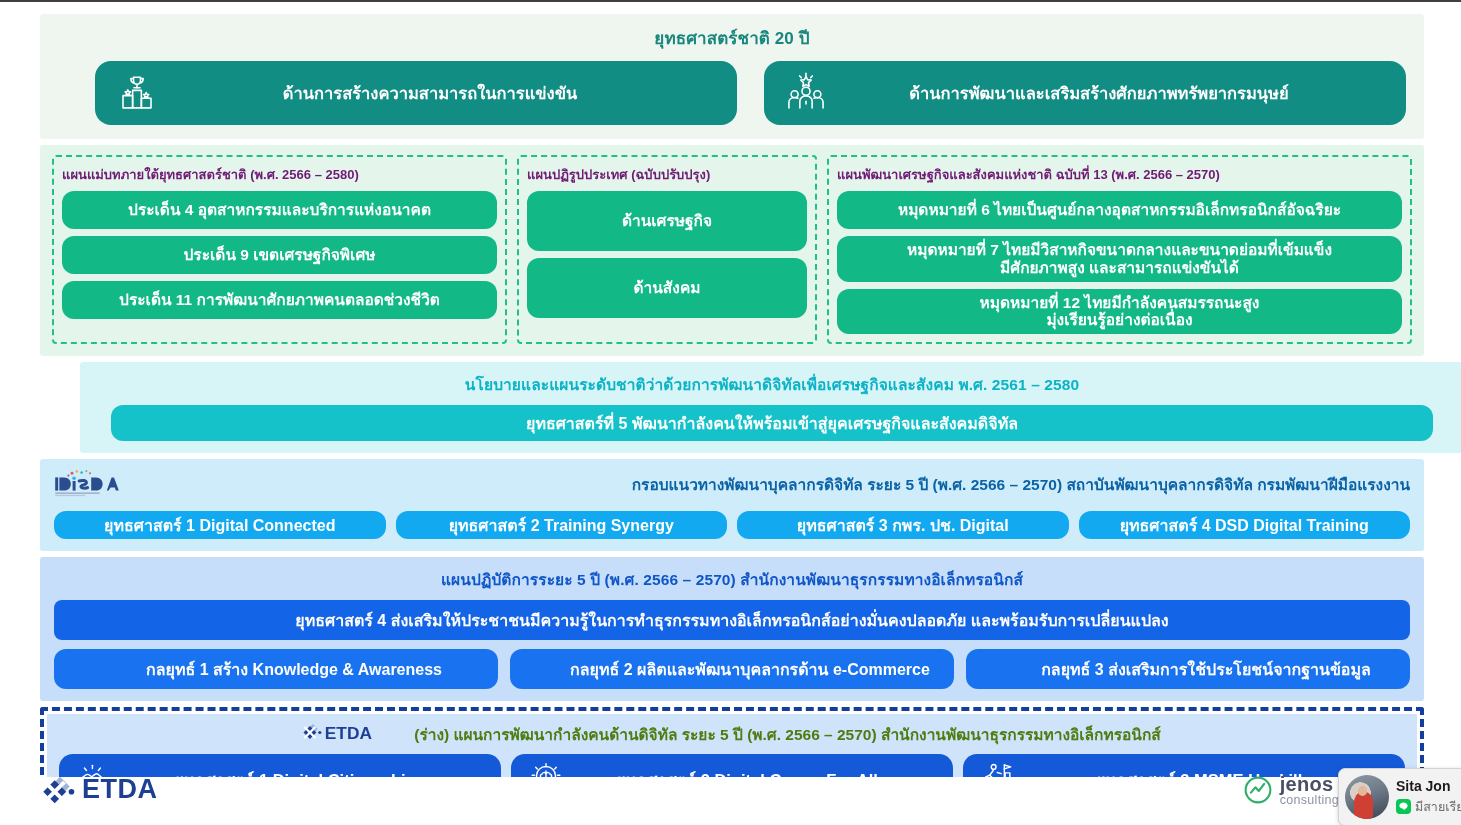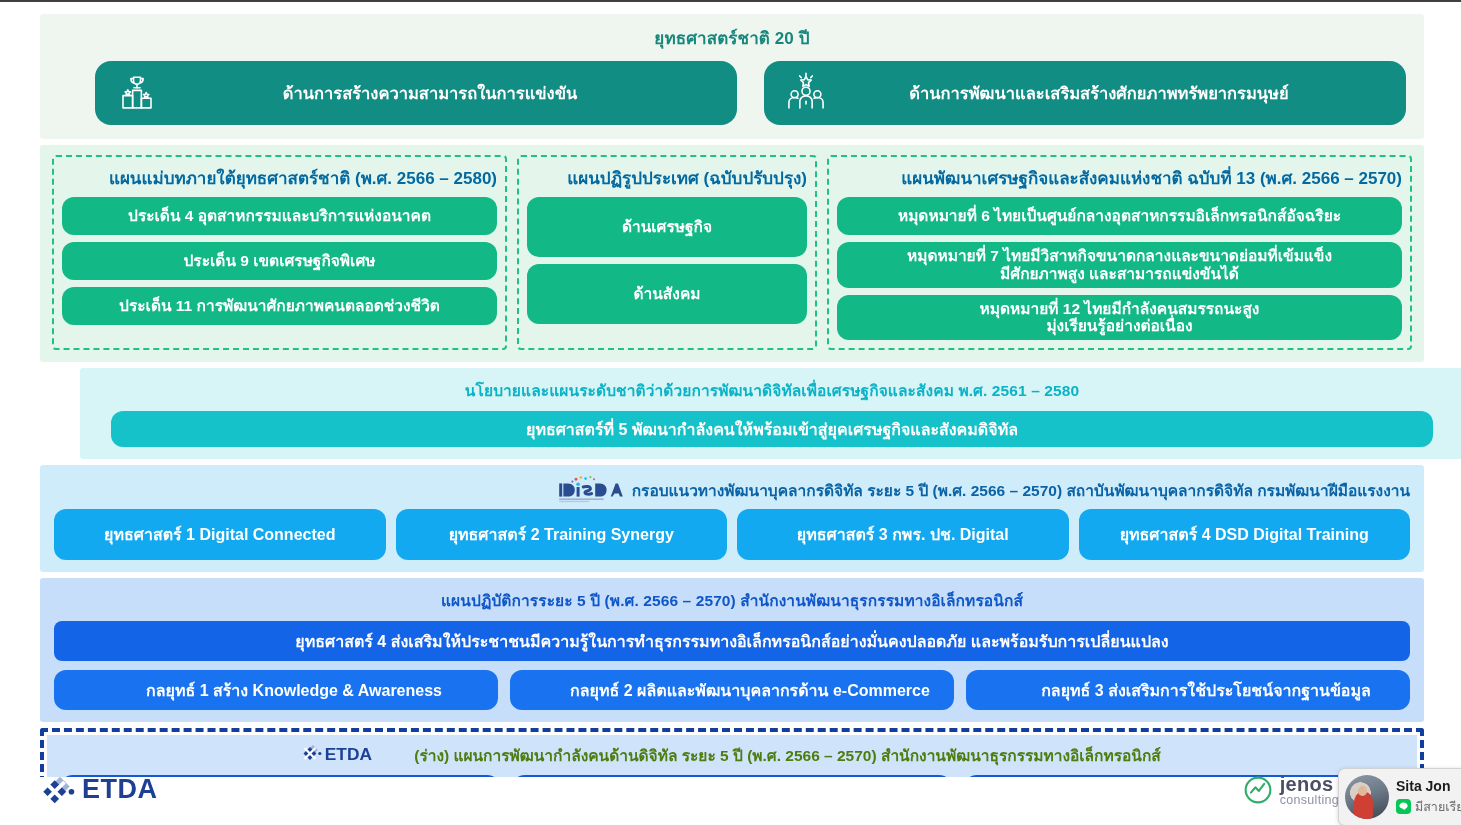--- a/index.html
+++ b/index.html
@@ -26,40 +26,40 @@
   .b1-card .ico{width:56px;height:52px;flex:0 0 56px;display:flex;align-items:center;justify-content:center;}
   .b1-card .txt{flex:1;text-align:center;color:#fff;font-size:16.5px;font-weight:600;padding-right:28px;}
 
   
   .band2{background:#e4f6ec;padding:10px 12px 12px;display:flex;gap:10px;}
   .grp{border:2px dashed #1fc08a;border-radius:4px;padding:6px 8px 8px;box-sizing:border-box;
        display:flex;flex-direction:column;}
   .grp.g1{width:455px;}
   .grp.g2{width:300px;}
   .grp.g3{flex:1;}
-  .grp-title{text-align:right;color:#0369a1;font-size:17px;font-weight:700;margin:1px 0 6px;}
+  .grp-title{text-align:left;color:#701a75;font-size:13px;font-weight:700;margin:1px 0 6px;}
   .pill{background:#12b886;color:#fff;border-radius:12px;display:flex;align-items:center;justify-content:center;
         text-align:center;font-size:15.5px;font-weight:600;margin-bottom:7px;padding:5px 10px;box-sizing:border-box;line-height:1.15;}
   .pill:last-child{margin-bottom:0;}
   .g1 .pill{height:38px;}
   .g2 .pill{height:60px;}
   .g3 .pill{min-height:38px;text-align:center;}
 
   
   .band3{background:#d7f4f7;padding:8px 31px 12px;margin-left:40px;}
   .band3 .band-title{color:#0bb3c6;font-size:15.5px;margin:2px 0 8px;}
   .bar-teal{background:#16c2c9;color:#fff;border-radius:12px;height:36px;display:flex;align-items:center;
             justify-content:center;font-size:16px;font-weight:600;text-align:center;}
 
   
   .band4{background:#cfecfb;padding:8px 14px 12px;}
-  .b4-head{display:flex;align-items:center;justify-content:flex-end;gap:8px;margin:2px 0 4px;}
+  .b4-head{display:flex;align-items:center;justify-content:space-between;gap:8px;margin:2px 0 12px;}
   .b4-head .ttl{color:#0b63a6;font-size:15.5px;font-weight:700;}
   .b4-row{display:flex;gap:10px;}
-  .blue-pill{flex:1;background:#13a9f0;color:#fff;border-radius:12px;height:51px;display:flex;align-items:center;
+  .blue-pill{flex:1;background:#13a9f0;color:#fff;border-radius:12px;height:28px;display:flex;align-items:center;
              justify-content:center;font-size:16px;font-weight:600;text-align:center;}
 
   
   .band5{background:#c6def9;padding:8px 14px 12px;}
   .band5 .band-title{color:#0f56c8;font-size:15.5px;margin:2px 0 8px;}
   .bar-blue{background:#1464e8;color:#fff;border-radius:8px;height:40px;display:flex;align-items:center;
             justify-content:center;font-size:16px;font-weight:600;text-align:center;margin-bottom:9px;}
   .b5-row{display:flex;gap:12px;}
   .b5-pill{flex:1;background:#1973f0;color:#fff;border-radius:12px;height:40px;display:flex;align-items:center;
            justify-content:center;font-size:16px;font-weight:600;text-align:center;padding-left:36px;}

